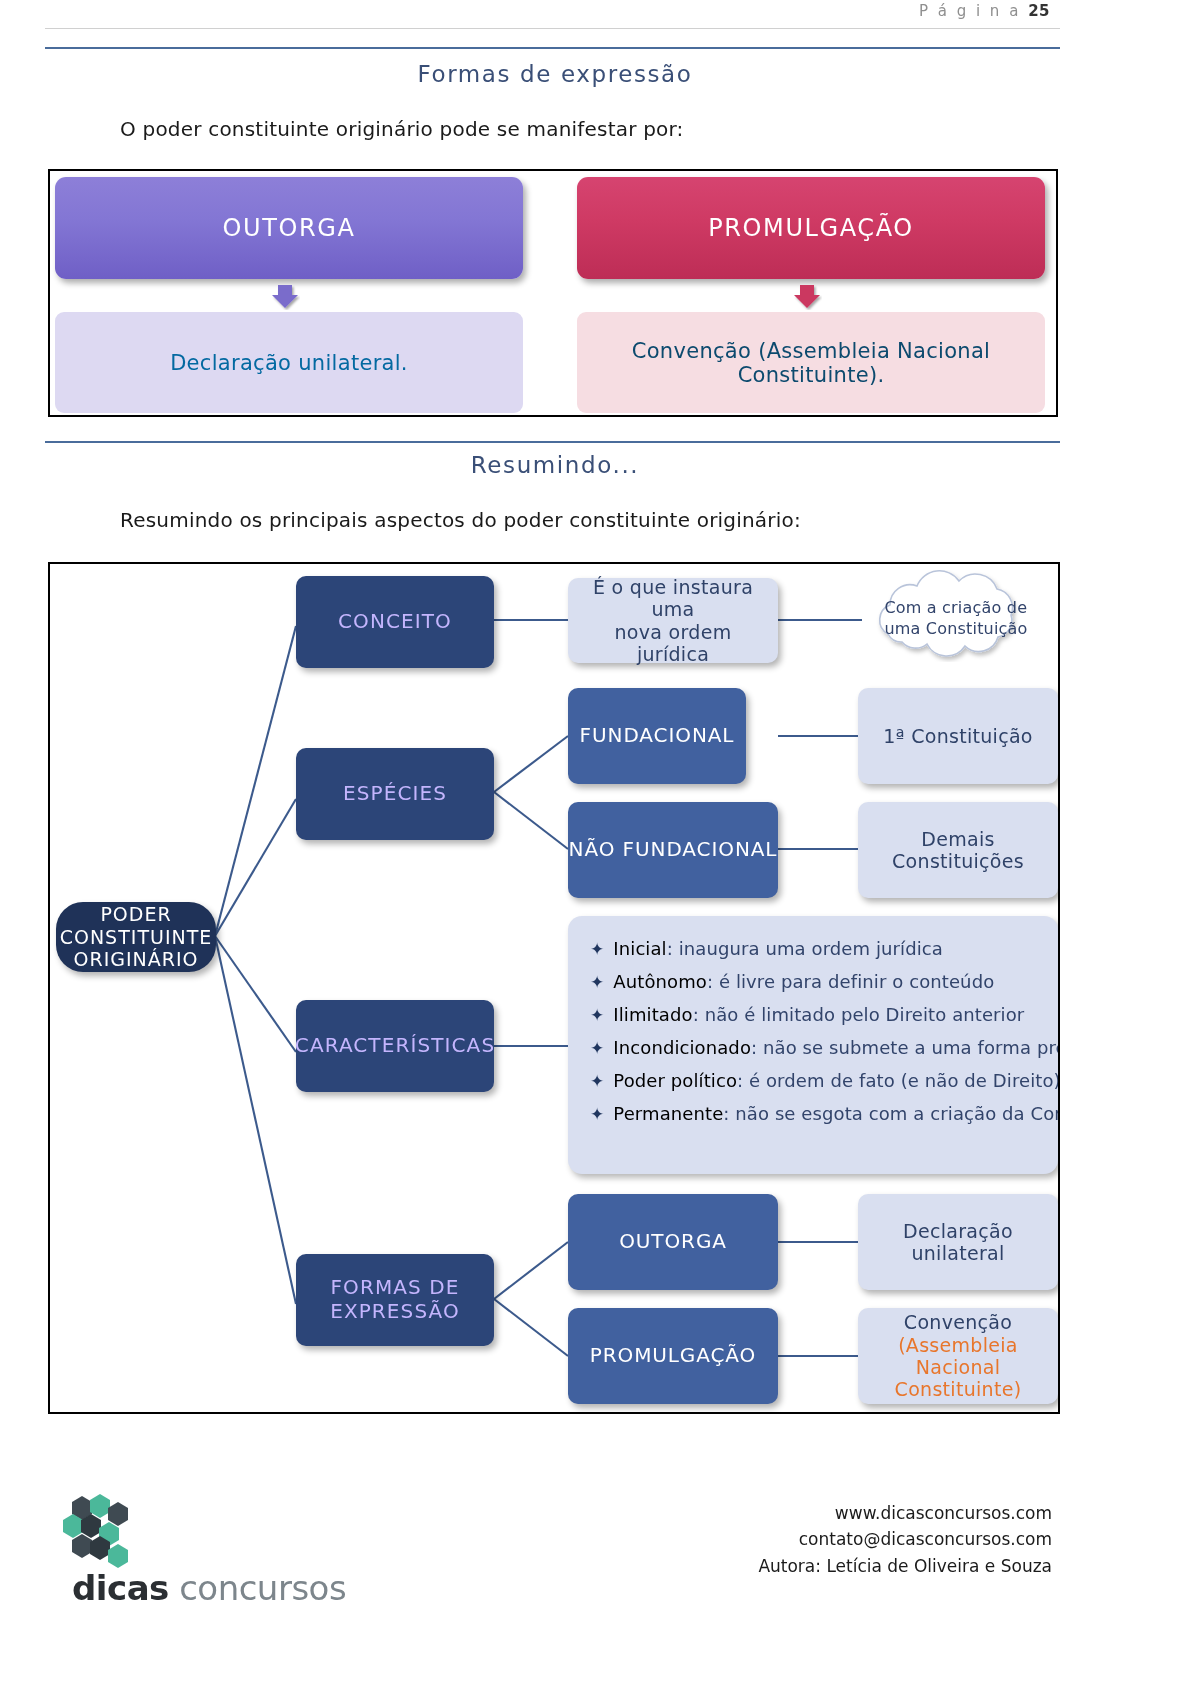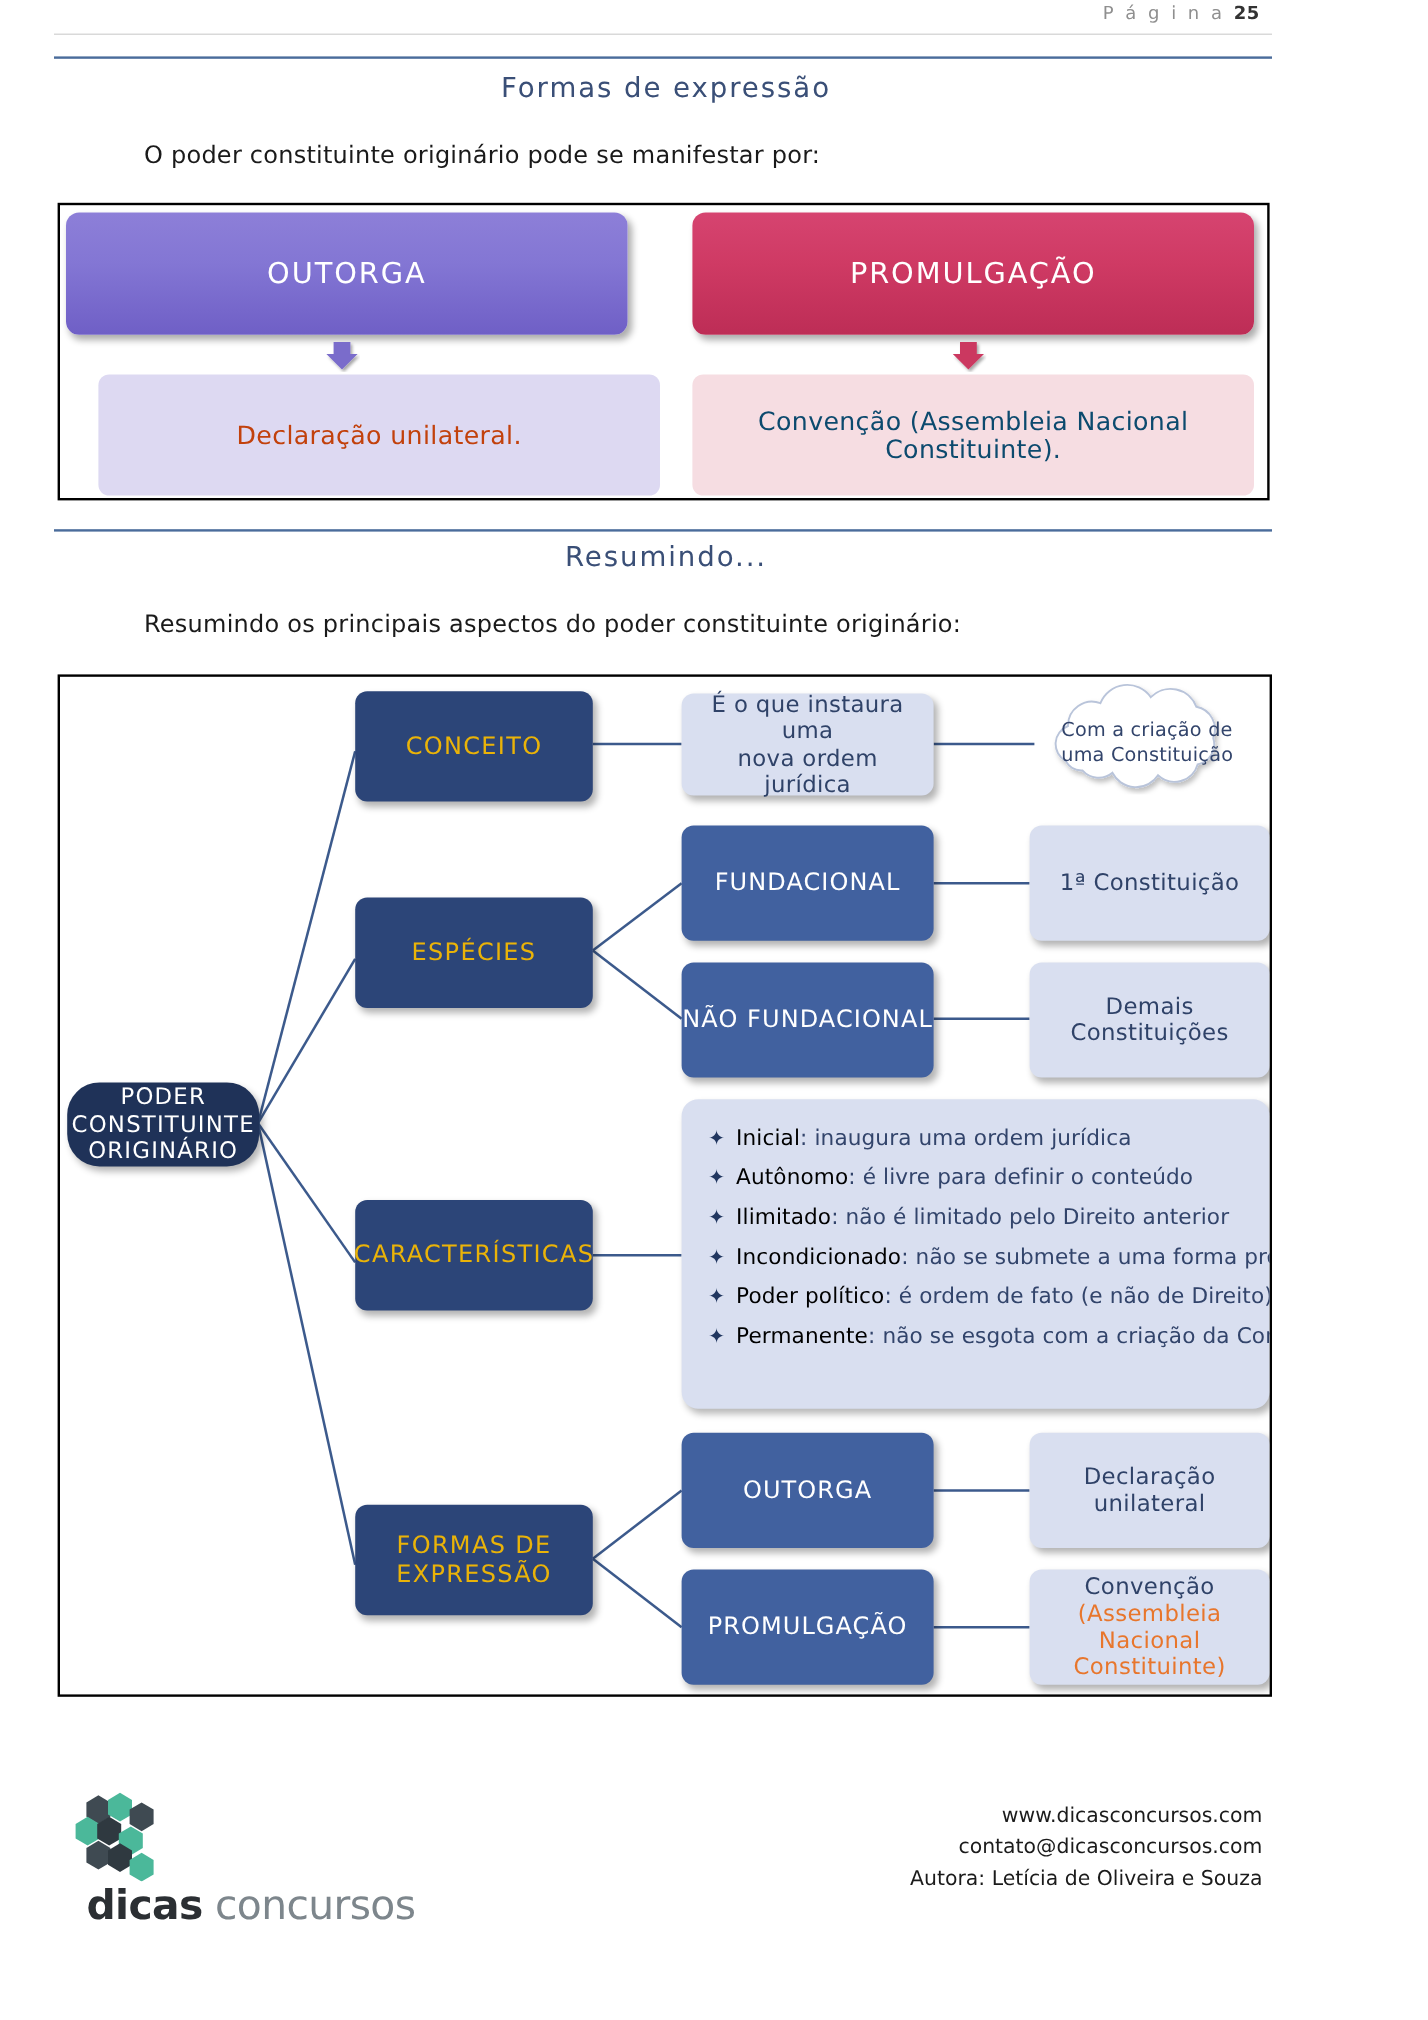--- a/index.html
+++ b/index.html
@@ -138,21 +138,21 @@
     border-radius: 9px;
     display: flex;
     align-items: center;
     justify-content: center;
     text-align: center;
     font-size: 21px;
     letter-spacing: 0.3px;
     padding: 0 8px;
     box-sizing: border-box;
   }
-  .fe-body.purple { background: #ddd9f2; color: #c2410c; margin-left: 27px; }
+  .fe-body.purple { background: #ddd9f2; color: #0369a1; }
   .fe-body.pink   { background: #f6dde2; color: #0c4a6e; }
 
   
   .map-frame {
     position: absolute;
     left: 48px;
     top: 562px;
     width: 1012px;
     height: 852px;
     border: 2px solid #000;
@@ -184,21 +184,21 @@
   }
   .node.root {
     background: #1f3258;
     color: #fff;
     font-size: 19px;
     letter-spacing: 1px;
     border-radius: 27px;
   }
   .node.lvl1 {
     background: #2c4578;
-    color: #eab308;
+    color: #c4b5fd;
     font-size: 20px;
     letter-spacing: 1.1px;
   }
   .node.lvl2 {
     background: #41619f;
     color: #fff;
     font-size: 20px;
     letter-spacing: 0.9px;
   }
   .node.leaf {
@@ -417,21 +417,21 @@
           </g>
         </svg>
         <div class="cloud-label" style="white-space:pre-line;">Com a criação de
 uma Constituição</div>
       </div>
 
       <div class="node lvl1" style="left:246px; top:184px; width:198px; height:92px;">
         <span>ESPÉCIES</span>
       </div>
 
-      <div class="node lvl2" style="left:518px; top:124px; width:210px; height:96px;">
+      <div class="node lvl2" style="left:518px; top:124px; width:178px; height:96px;">
         <span>FUNDACIONAL</span>
       </div>
       <div class="node leaf" style="left:808px; top:124px; width:200px; height:96px;">
         <span>1ª Constituição</span>
       </div>
 
       <div class="node lvl2" style="left:518px; top:238px; width:210px; height:96px;">
         <span>NÃO FUNDACIONAL</span>
       </div>
       <div class="node leaf" style="left:808px; top:238px; width:200px; height:96px;">

